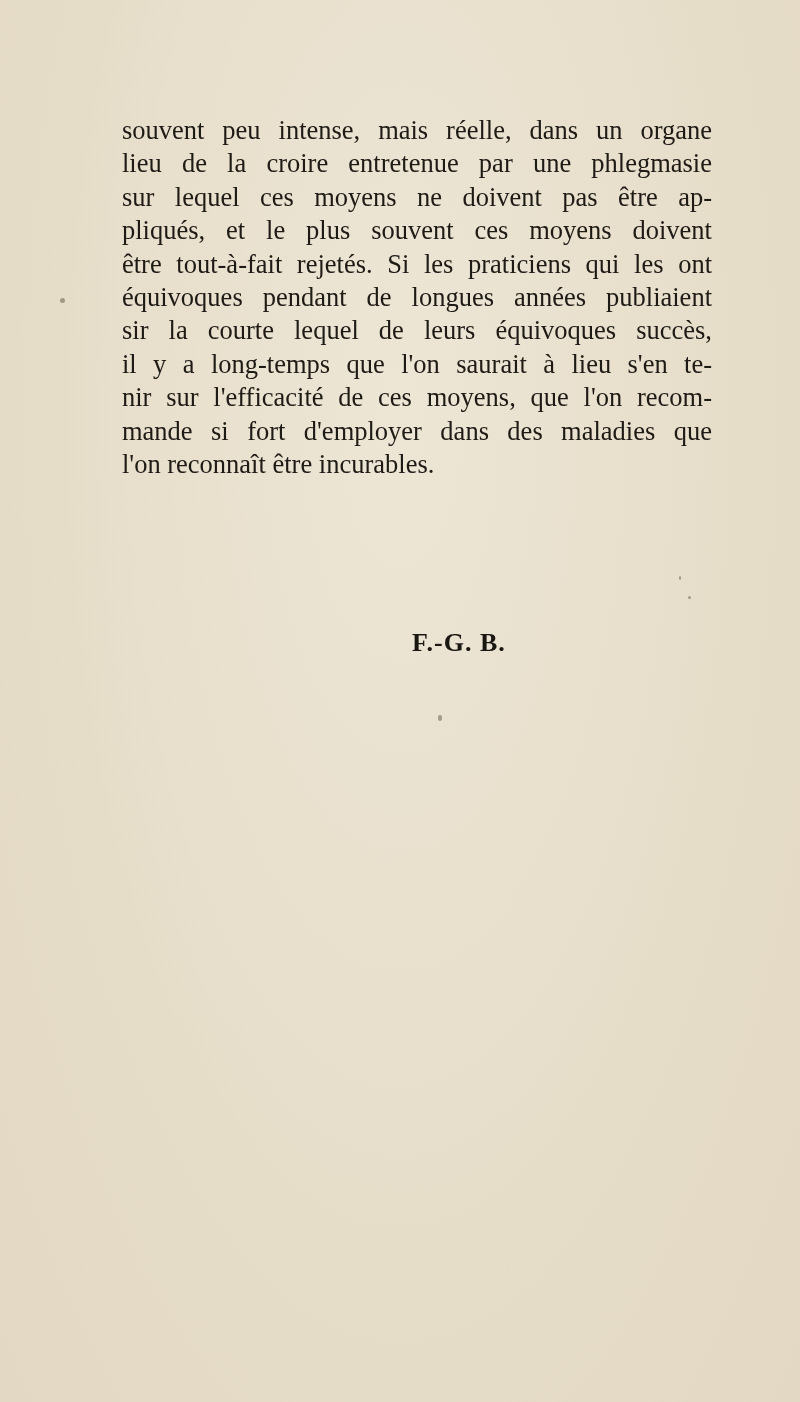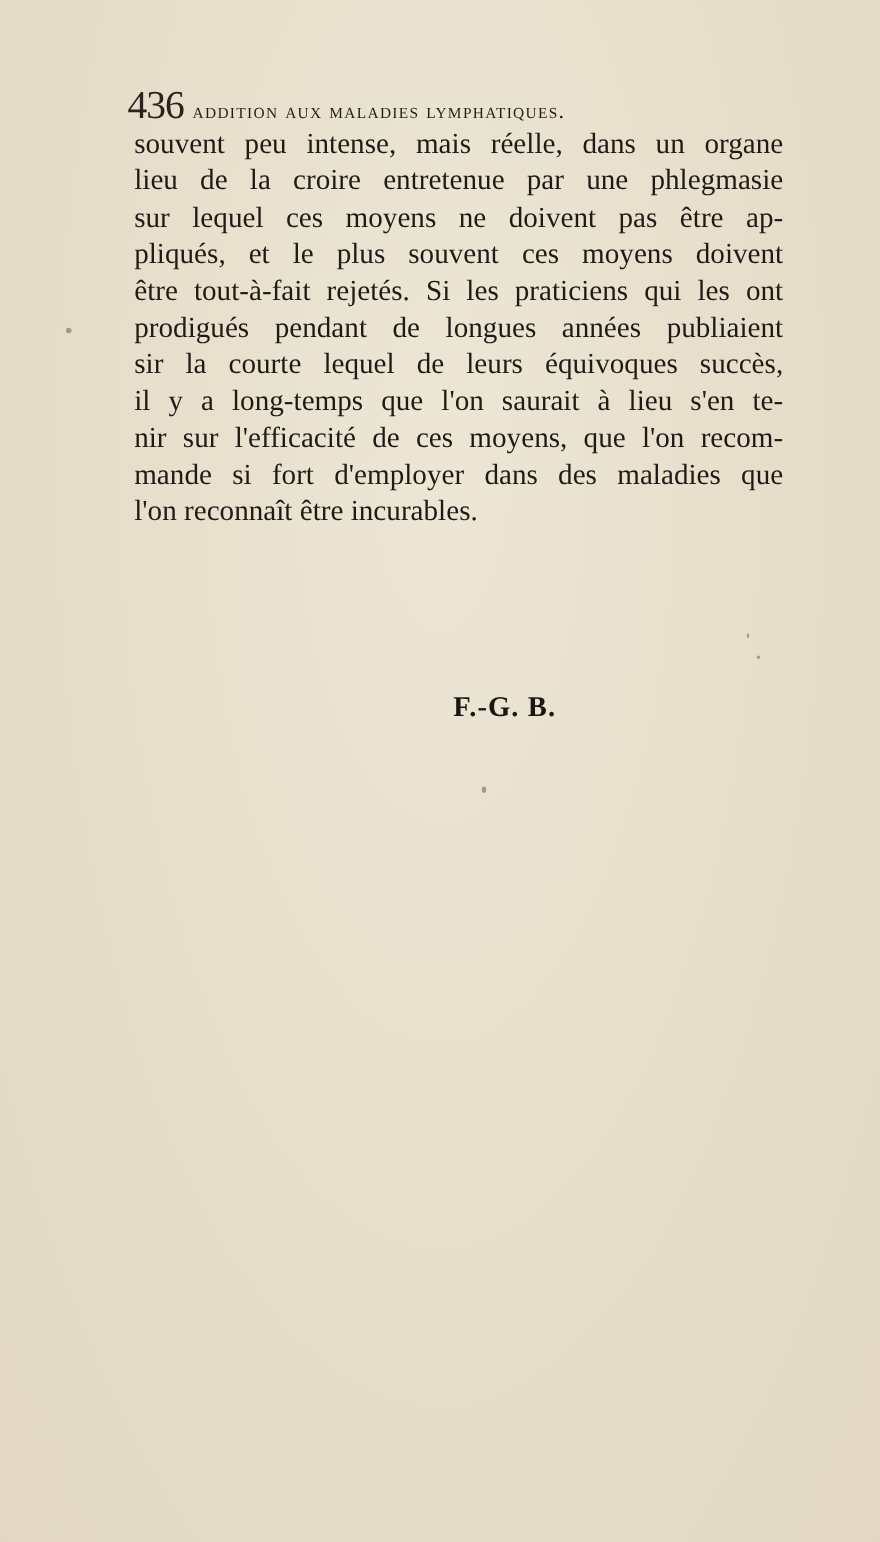--- a/index.html
+++ b/index.html
@@ -75,32 +75,28 @@
       position: absolute;
       border-radius: 50%;
       background: #6b5f4c;
       opacity: 0.55;
     }
   </style>
 </head>
 <body>
 
 <div class="page">
-  <div class="header">
-    <span class="page-number">436</span>
-    <span class="running-title">ADDITION AUX MALADIES LYMPHATIQUES.</span>
-  </div>
 
   <div class="body-text">
     <div class="line">souvent peu intense, mais réelle, dans un organe</div>
     <div class="line">lieu de la croire entretenue par une phlegmasie</div>
     <div class="line">sur lequel ces moyens ne doivent pas être ap-</div>
     <div class="line">pliqués, et le plus souvent ces moyens doivent</div>
     <div class="line">être tout-à-fait rejetés. Si les praticiens qui les ont</div>
-    <div class="line">prodigués pendant de longues années publiaient</div>
+    <div class="line">équivoques pendant de longues années publiaient</div>
     <div class="line">sir la courte lequel de leurs équivoques succès,</div>
     <div class="line">il y a long-temps que l'on saurait à lieu s'en te-</div>
     <div class="line">nir sur l'efficacité de ces moyens, que l'on recom-</div>
     <div class="line">mande si fort d'employer dans des maladies que</div>
     <div class="line last">l'on reconnaît être incurables.</div>
   </div>
 
   <div class="signature">F.-G. B.</div>
 
   <div class="speck" style="left:60px;top:298px;width:5px;height:5px;"></div>

